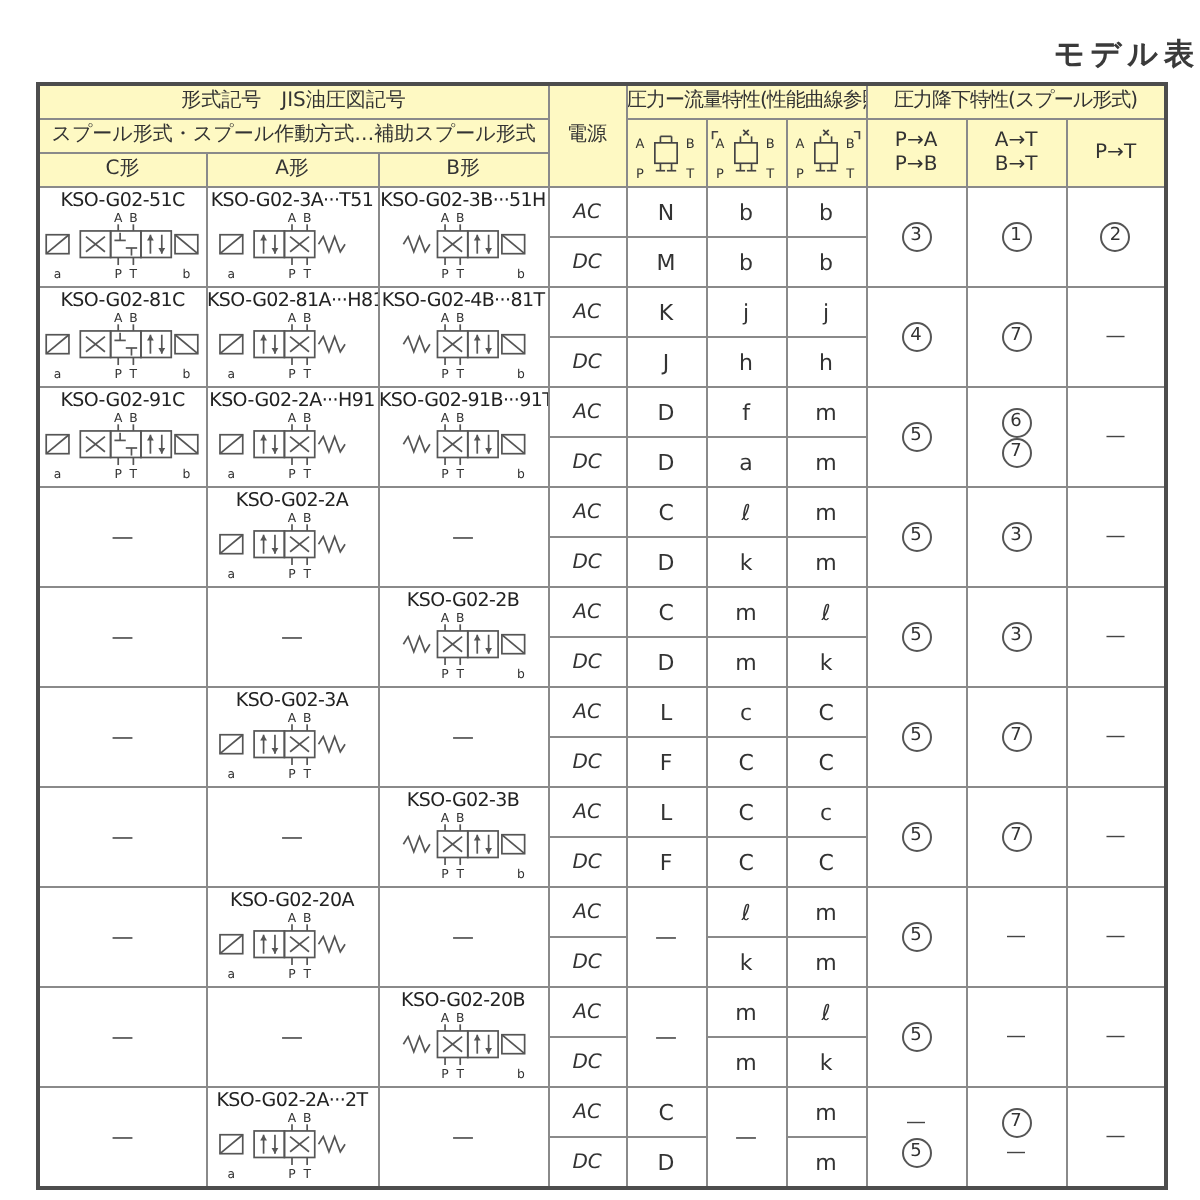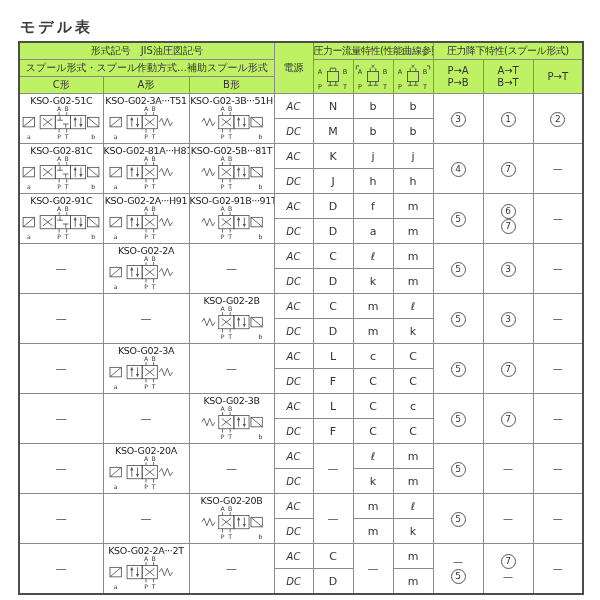--- a/index.html
+++ b/index.html
@@ -4,34 +4,34 @@
 <style>
   html,body{margin:0;padding:0;}
   body{
     width:600px;height:600px;background:#ffffff;
     font-family:"DejaVu Sans","Liberation Sans",sans-serif;
     color:#333;position:relative;
   }
   .page{padding:18px 0 0 18px;}
   .page-title{
     margin:0 0 4px 2px;font-size:15px;font-weight:bold;
-    letter-spacing:3px;color:#3a3a3a;
+    letter-spacing:3px;color:#3a3a3a;text-align:right;
   }
   .subtitle{margin:0 0 8px 2px;font-size:11.5px;font-weight:bold;color:#222;}
   .subtitle .bullet{font-size:11px;margin-right:1px;}
   table.model-table{
     border-collapse:collapse;table-layout:fixed;width:564px;
     border:2px solid #4d4d4d;
   }
   .model-table th,.model-table td{
     border:1px solid #8a8a8a;padding:0;text-align:center;vertical-align:middle;
     overflow:hidden;white-space:nowrap;
   }
   .model-table thead th{
-    background:#bef264;font-weight:normal;font-size:10px;color:#333;
+    background:#fef9c3;font-weight:normal;font-size:10px;color:#333;
     height:16px;line-height:12px;
   }
   th.small-jp{font-size:8.5px;letter-spacing:-0.5px;}
   th.drop-dir{font-size:9.5px;line-height:11px;}
   tbody tr{height:20px;}
   td.power{font-size:10px;font-style:italic;}
   td.flow{font-size:11px;}
   td.diag{font-size:11px;}
   td.dash-cell{font-size:11px;color:#444;}
   .model{font-size:9.5px;letter-spacing:-0.3px;line-height:11px;margin-top:1px;color:#222;}
@@ -308,21 +308,21 @@
                 <line x1="50" y1="24" x2="50" y2="28"></line>
               </g>
               <text x="42" y="5" font-size="6.5" fill="#333" text-anchor="middle" font-family="DejaVu Sans, Liberation Sans, sans-serif">A</text>
               <text x="50" y="5" font-size="6.5" fill="#333" text-anchor="middle" font-family="DejaVu Sans, Liberation Sans, sans-serif">B</text>
               <text x="42" y="35" font-size="6.5" fill="#333" text-anchor="middle" font-family="DejaVu Sans, Liberation Sans, sans-serif">P</text>
               <text x="50" y="35" font-size="6.5" fill="#333" text-anchor="middle" font-family="DejaVu Sans, Liberation Sans, sans-serif">T</text>
               <text x="10" y="35" font-size="6.5" fill="#333" text-anchor="middle" font-family="DejaVu Sans, Liberation Sans, sans-serif">a</text>
             </svg>
           </td>
           <td class="diag" rowspan="2">
-            <div class="model">KSO-G02-5B···81T</div>
+            <div class="model">KSO-G02-4B···81T</div>
             <svg viewBox="0 0 84 38" width="80" height="36" class="valve">
               <g stroke="#555" stroke-width="0.9" fill="none">
                 <path d="M10 17 l2.5 -4 l3 8 l3 -8 l3 8 l2.5 -4"></path>
                 <rect x="28" y="10" width="16" height="14"></rect>
                 <line x1="31" y1="13" x2="41" y2="21"></line>
                 <line x1="31" y1="21" x2="41" y2="13"></line>
                 <rect x="44" y="10" width="16" height="14"></rect>
                 <line x1="49" y1="12" x2="49" y2="22"></line>
                 <line x1="55" y1="12" x2="55" y2="22"></line>
                 <path d="M49 12 l-1.8 3 h3.6 z" fill="#555" stroke="none"></path>

